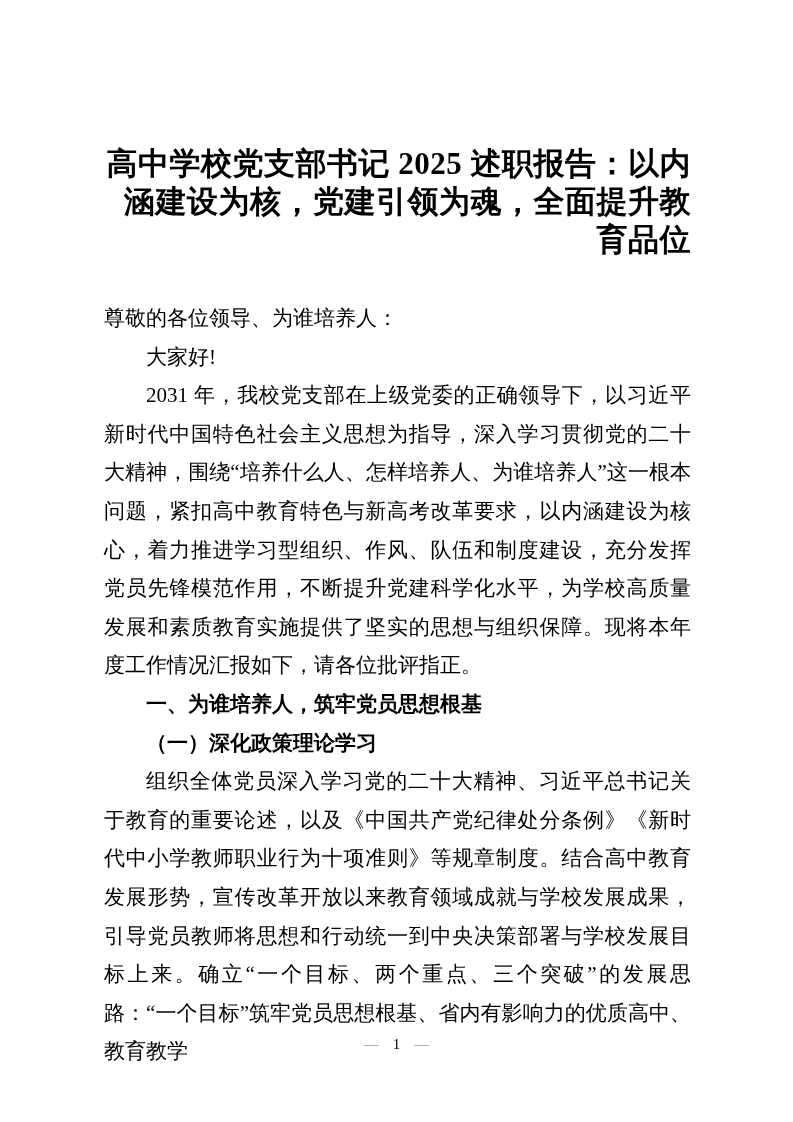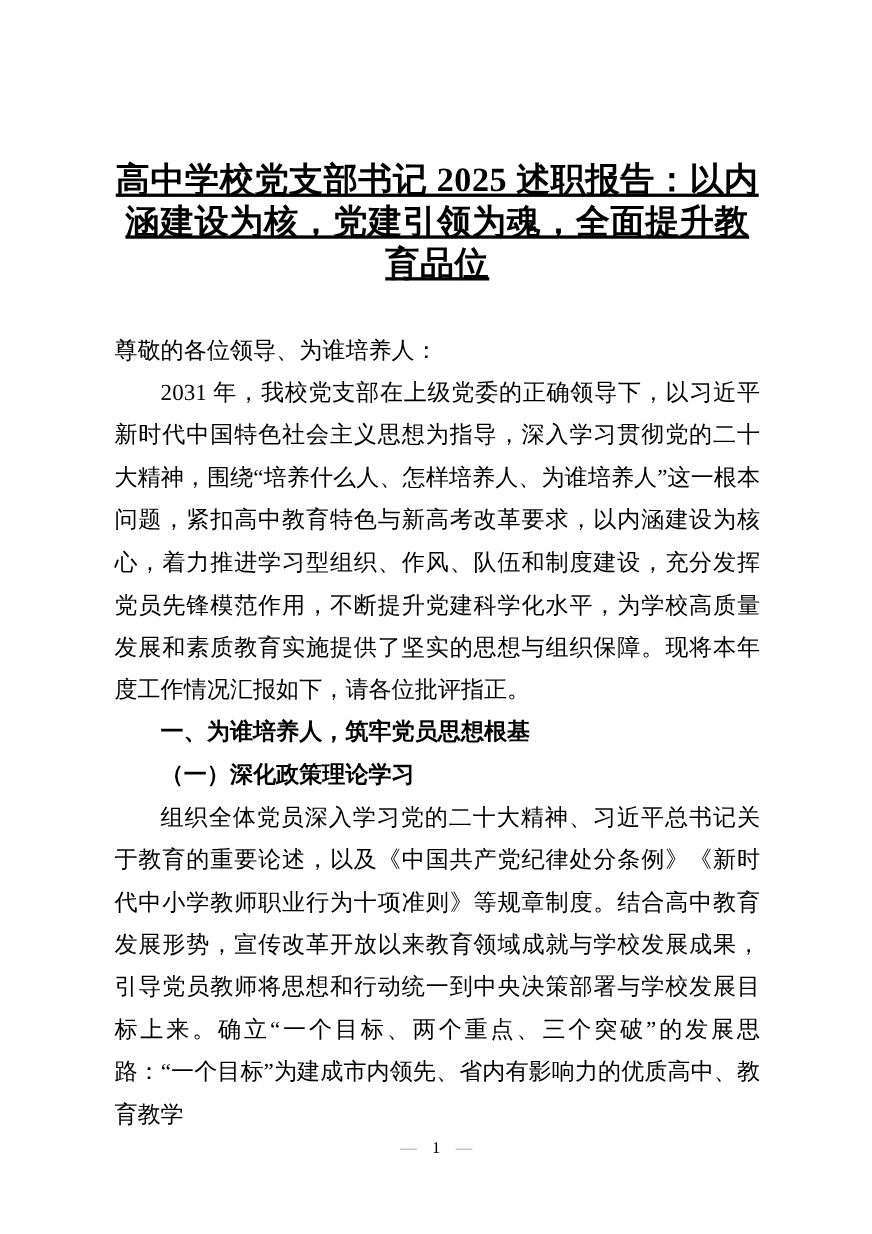--- a/index.html
+++ b/index.html
@@ -18,23 +18,22 @@
     position: absolute;
     left: 104px;
     right: 102px;
     top: 0;
   }
   .doc-title {
     margin-top: 145px;
     font-size: 31px;
     line-height: 38px;
     font-weight: bold;
-    text-align: center;
+    text-align: right;
     letter-spacing: 0.5px;
-    text-decoration: underline;
   }
   .body-text {
     margin-top: 40px;
     font-size: 21px;
     line-height: 38.6px;
   }
   .body-text p {
     margin: 0;
     text-align: justify;
     text-justify: inter-character;
@@ -57,24 +56,25 @@
 </head>
 <body>
 
 <div class="page">
   <div class="content">
 
     <h1 class="doc-title">高中学校党支部书记 2025 述职报告：以内涵建设为核，党建引领为魂，全面提升教育品位</h1>
 
     <div class="body-text">
       <p class="para-flush">尊敬的各位领导、为谁培养人：</p>
+      <p class="para-indent">大家好!</p>
       <p class="para-indent">2031 年，我校党支部在上级党委的正确领导下，以习近平新时代中国特色社会主义思想为指导，深入学习贯彻党的二十大精神，围绕“培养什么人、怎样培养人、为谁培养人”这一根本问题，紧扣高中教育特色与新高考改革要求，以内涵建设为核心，着力推进学习型组织、作风、队伍和制度建设，充分发挥党员先锋模范作用，不断提升党建科学化水平，为学校高质量发展和素质教育实施提供了坚实的思想与组织保障。现将本年度工作情况汇报如下，请各位批评指正。</p>
       <p class="heading">一、为谁培养人，筑牢党员思想根基</p>
       <p class="heading">（一）深化政策理论学习</p>
-      <p class="para-indent">组织全体党员深入学习党的二十大精神、习近平总书记关于教育的重要论述，以及《中国共产党纪律处分条例》《新时代中小学教师职业行为十项准则》等规章制度。结合高中教育发展形势，宣传改革开放以来教育领域成就与学校发展成果，引导党员教师将思想和行动统一到中央决策部署与学校发展目标上来。确立“一个目标、两个重点、三个突破”的发展思路：“一个目标”为建成市内领先、省内有影响力的优质高中、教育教学</p>
+      <p class="para-indent">组织全体党员深入学习党的二十大精神、习近平总书记关于教育的重要论述，以及《中国共产党纪律处分条例》《新时代中小学教师职业行为十项准则》等规章制度。结合高中教育发展形势，宣传改革开放以来教育领域成就与学校发展成果，引导党员教师将思想和行动统一到中央决策部署与学校发展目标上来。确立“一个目标、两个重点、三个突破”的发展思路：“一个目标”筑牢党员思想根基、省内有影响力的优质高中、教育教学</p>
     </div>
 
   </div>
 
   <div class="page-footer">
     <span class="footer-dash">—</span><span class="footer-num">1</span><span class="footer-dash">—</span>
   </div>
 </div>
 
 </body></html>

